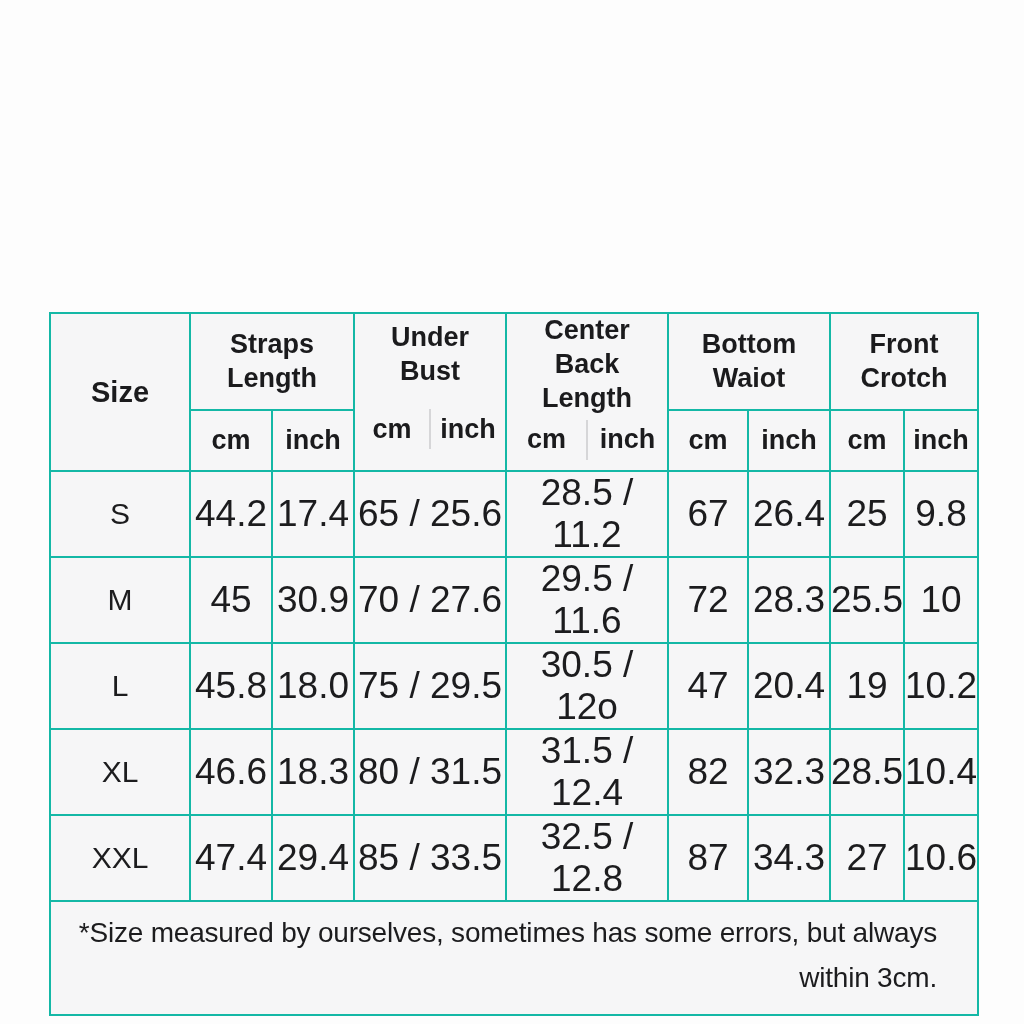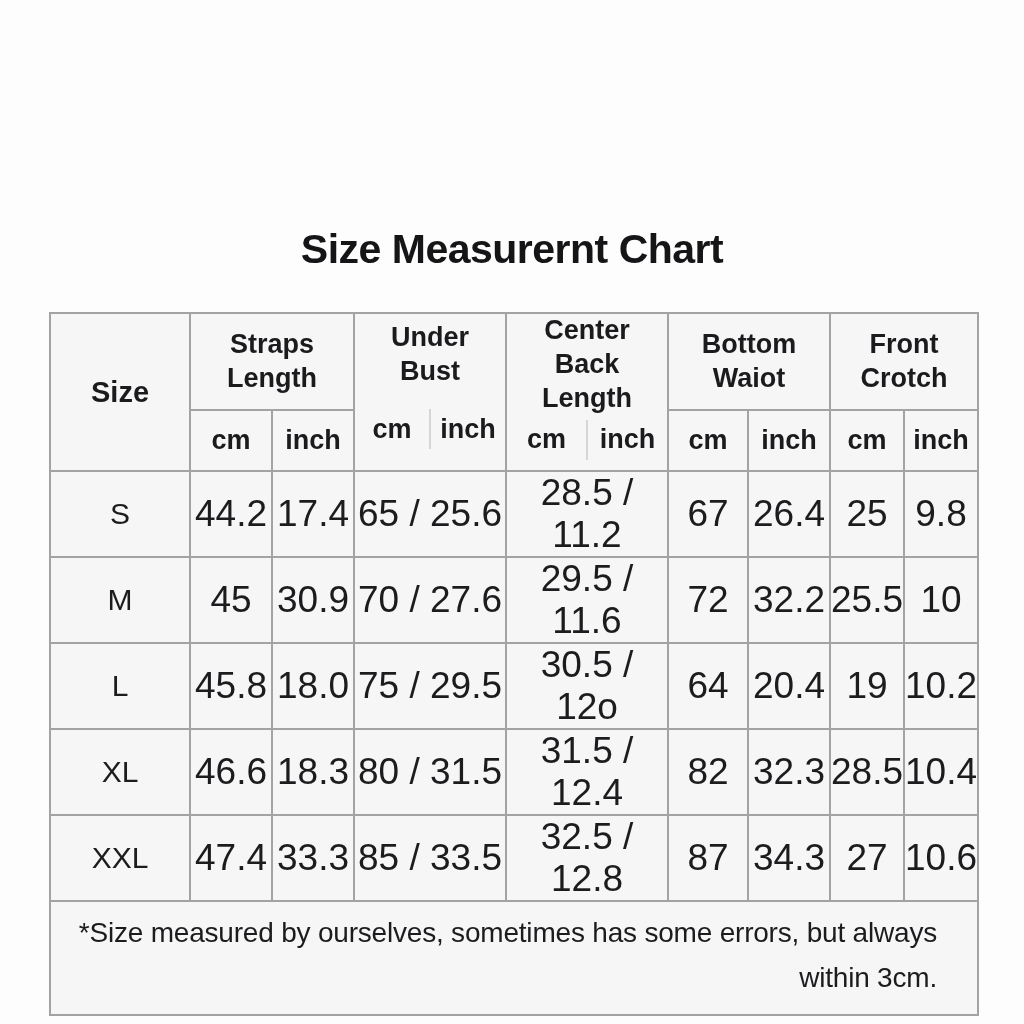--- a/index.html
+++ b/index.html
@@ -24,21 +24,21 @@
   }
   table.size-chart{
     position:absolute;
     left:49px;top:312px;
     width:929px;
     border-collapse:collapse;
     table-layout:fixed;
     background:#f6f6f7;
   }
   .size-chart th,.size-chart td{
-    border:2px solid #a3a3a3;
+    border:2px solid #14b8a6;
     text-align:center;
     vertical-align:middle;
     padding:0;
     overflow:hidden;
   }
   .size-chart th{
     font-weight:bold;
     font-size:27px;
     color:#1b1b1d;
   }
@@ -84,21 +84,20 @@
     line-height:1.6;
     color:#1c1c1e;
     letter-spacing:-0.2px;
   }
 </style>
 </head>
 <body>
 
 <div class="page">
 
-  <h1 class="chart-title">Size Measurernt Chart</h1>
 
   <table class="size-chart">
     <colgroup>
       <col style="width:140px">
         <col style="width:82px">
         <col style="width:82px">
       <col style="width:76px">
         <col style="width:76px">
         <col style="width:81px">
       <col style="width:81px">
@@ -167,53 +166,53 @@
       <td class="data-cell">9.8</td>
     </tr>
 
     <tr>
       <td class="data-cell size-cell">M</td>
       <td class="data-cell">45</td>
       <td class="data-cell">30.9</td>
       <td class="data-cell" colspan="2">70 / 27.6</td>
       <td class="data-cell" colspan="2">29.5 / 11.6</td>
       <td class="data-cell">72</td>
-      <td class="data-cell">32.2</td>
+      <td class="data-cell">28.3</td>
       <td class="data-cell">25.5</td>
       <td class="data-cell">10</td>
     </tr>
 
     <tr>
       <td class="data-cell size-cell">L</td>
       <td class="data-cell">45.8</td>
       <td class="data-cell">18.0</td>
       <td class="data-cell" colspan="2">75 / 29.5</td>
       <td class="data-cell" colspan="2">30.5 / 12o</td>
-      <td class="data-cell">64</td>
+      <td class="data-cell">47</td>
       <td class="data-cell">20.4</td>
       <td class="data-cell">19</td>
       <td class="data-cell">10.2</td>
     </tr>
 
     <tr>
       <td class="data-cell size-cell">XL</td>
       <td class="data-cell">46.6</td>
       <td class="data-cell">18.3</td>
       <td class="data-cell" colspan="2">80 / 31.5</td>
       <td class="data-cell" colspan="2">31.5 / 12.4</td>
       <td class="data-cell">82</td>
       <td class="data-cell">32.3</td>
       <td class="data-cell">28.5</td>
       <td class="data-cell">10.4</td>
     </tr>
 
     <tr>
       <td class="data-cell size-cell">XXL</td>
       <td class="data-cell">47.4</td>
-      <td class="data-cell">33.3</td>
+      <td class="data-cell">29.4</td>
       <td class="data-cell" colspan="2">85 / 33.5</td>
       <td class="data-cell" colspan="2">32.5 / 12.8</td>
       <td class="data-cell">87</td>
       <td class="data-cell">34.3</td>
       <td class="data-cell">27</td>
       <td class="data-cell">10.6</td>
     </tr>
 
     <tr>
       <td class="footnote-cell" colspan="11">*Size measured by ourselves, sometimes has some errors, but always within 3cm.</td>

